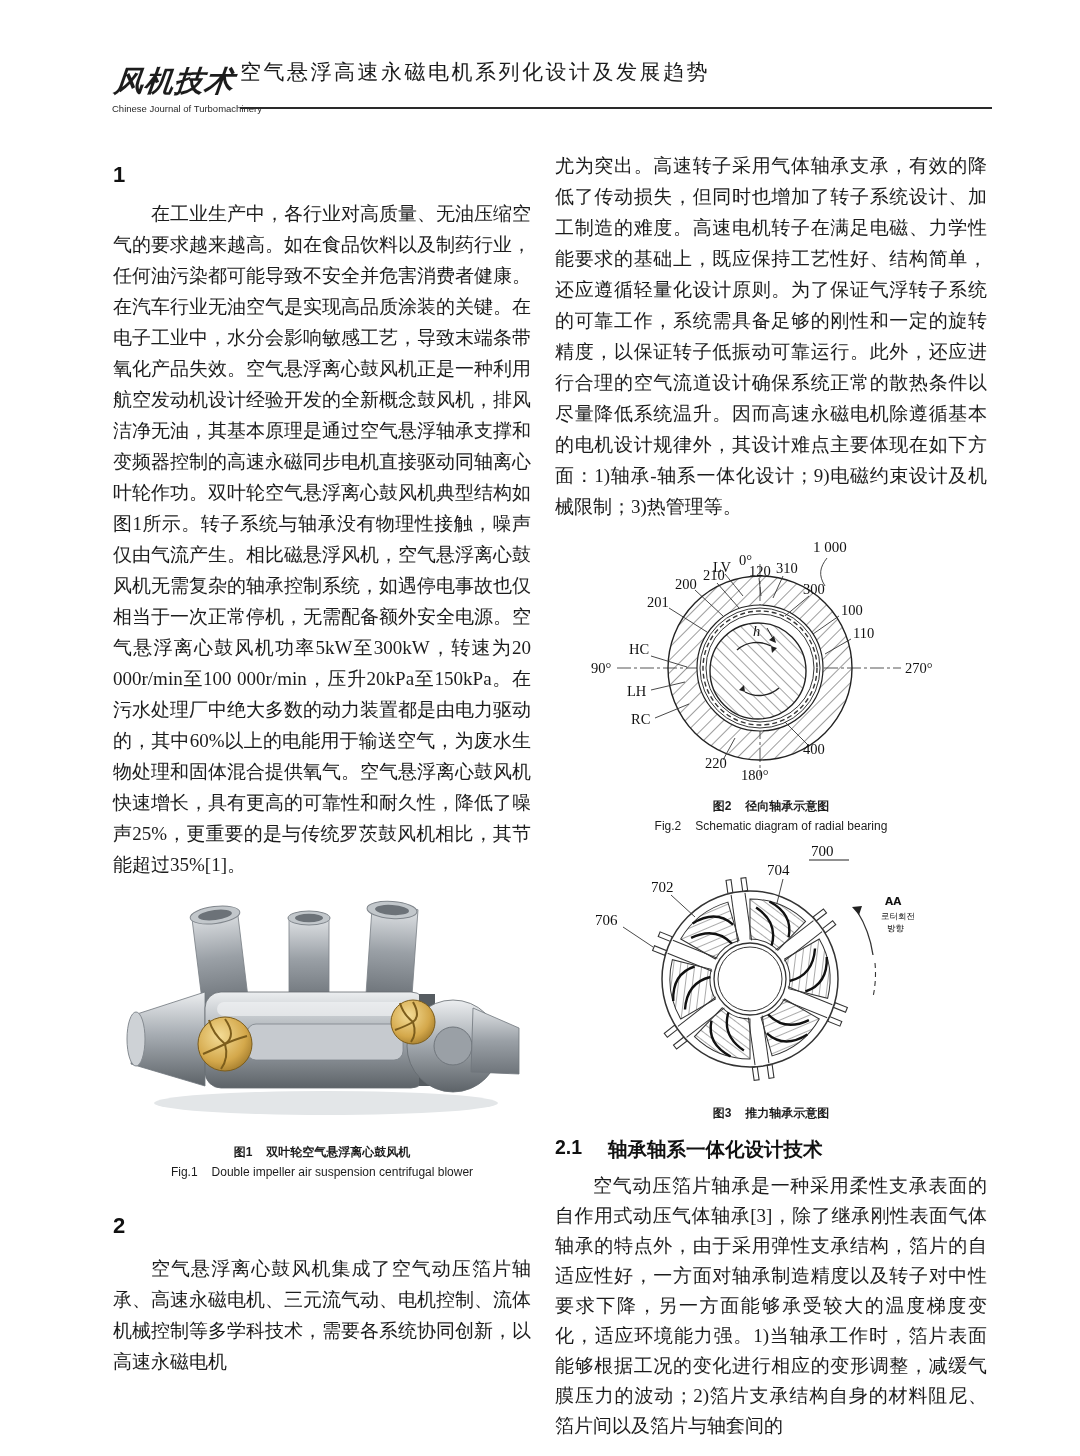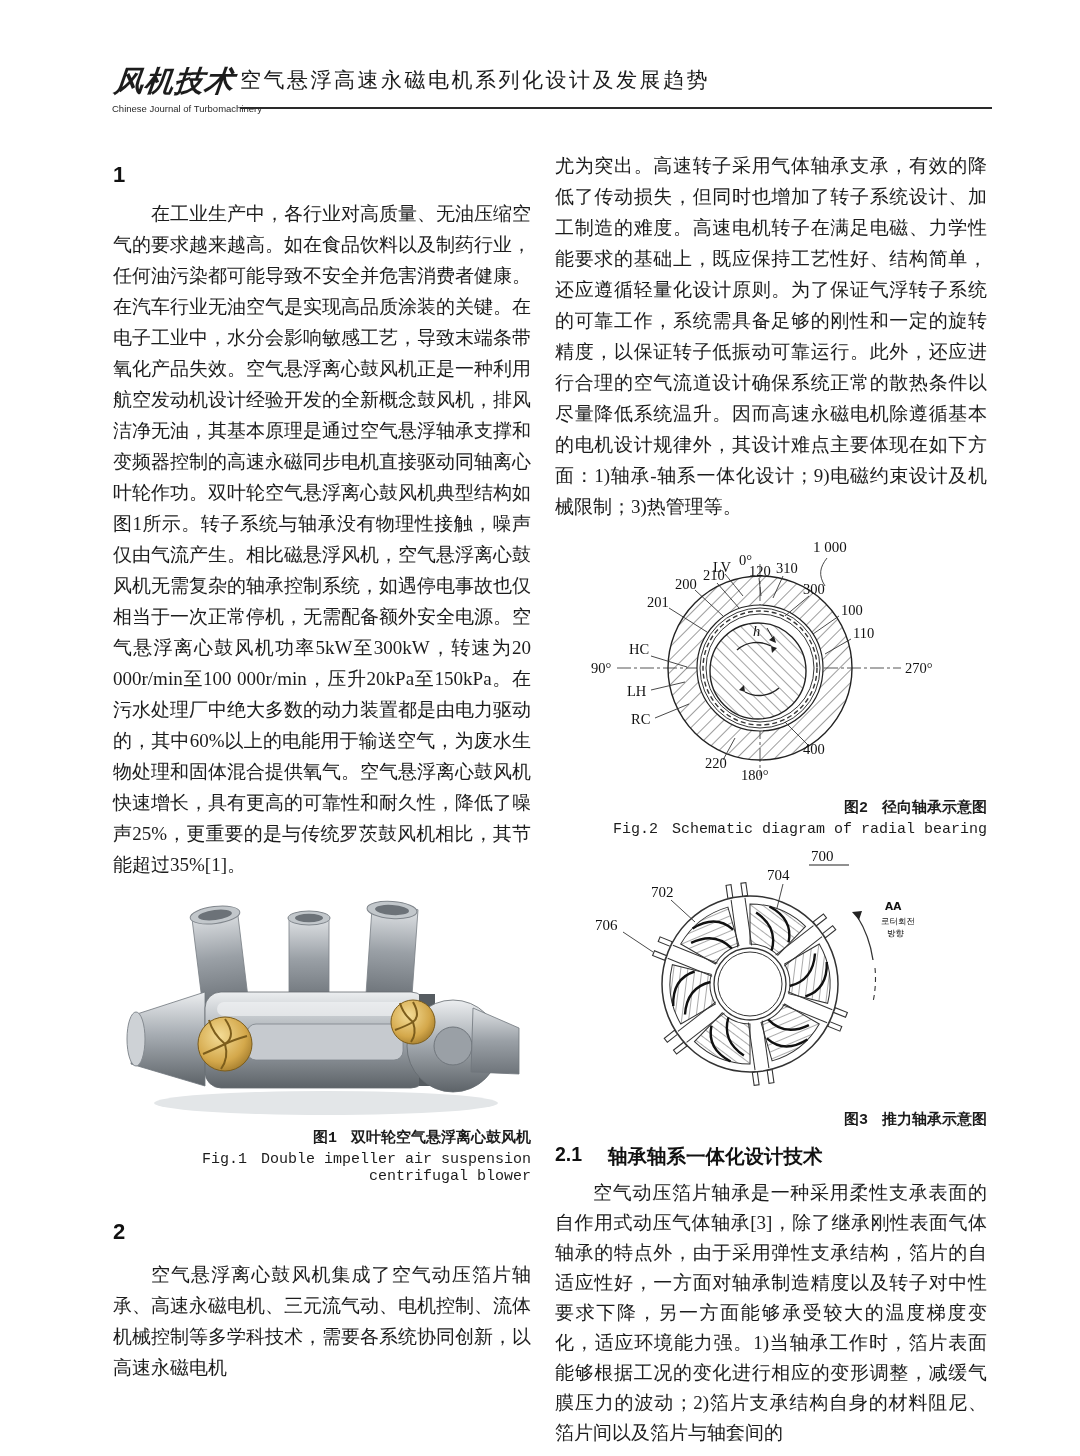--- a/index.html
+++ b/index.html
@@ -3,33 +3,33 @@
 <meta charset="utf-8">
 <style>
   html,body{margin:0;padding:0;background:#ffffff;}
   .page{position:relative;width:1080px;height:1456px;background:#ffffff;overflow:hidden;
         font-family:"Liberation Serif","DejaVu Serif",serif;color:#1c1c1c;}
   
   .logo{position:absolute;left:112px;top:62px;width:125px;text-align:center;}
   .logo-cn{font-family:"DejaVu Serif",serif;font-style:italic;font-weight:bold;font-size:29px;
            letter-spacing:1px;transform:skewX(-6deg);white-space:nowrap;}
   .logo-en{font-family:"Liberation Sans",sans-serif;font-size:9.5px;color:#2a2a2a;margin-top:1px;white-space:nowrap;}
-  .running-title{position:absolute;left:240px;top:66px;font-size:21px;letter-spacing:2.5px;white-space:nowrap;}
+  .running-title{position:absolute;left:240px;top:58px;font-size:21px;letter-spacing:2.5px;white-space:nowrap;}
   .header-rule{position:absolute;left:240px;top:107px;width:752px;height:2px;background:#2a2a2a;}
   
   .col{position:absolute;top:150px;}
   .col-left{left:113px;width:418px;}
   .col-right{left:555px;width:432px;}
   p.body{margin:0;font-size:19px;line-height:31px;text-align:justify;}
   p.indent{text-indent:2em;}
   .sec-h{display:flex;gap:18px;font-family:"Liberation Sans","DejaVu Sans",sans-serif;
          font-weight:bold;font-size:22px;margin:12px 0 10px 0;color:#111;}
   .sec-h.sub{font-size:19.5px;gap:26px;margin:14px 0 8px 0;}
   .figure{display:block;}
-  .caption{text-align:right;font-family:Liberation Mono, monospace;font-size:15px;margin-top:4px;}
+  .caption{text-align:center;font-family:Liberation Sans, sans-serif;font-size:12px;margin-top:4px;}
   .caption .cap-label{margin-right:14px;}
   .caption.cn{font-weight:bold;}
   
   svg text{font-family:"Liberation Serif","DejaVu Serif",serif;fill:#111;}
   svg .lbl{font-size:14.5px;}
   svg .lbl-i{font-size:14.5px;font-style:italic;}
   svg .tiny{font-size:8.5px;font-family:"DejaVu Sans",sans-serif;}
   svg .aa{font-size:10.5px;font-weight:bold;font-family:"DejaVu Sans",sans-serif;}
   svg .ref{font-size:15px;}
 </style>
@@ -105,21 +105,21 @@
           <path d="M126,140 Q112,144 104,148" fill="none" stroke="#7c5d1c" stroke-width="2"></path>
         </g>
         <g>
           <circle cx="292" cy="126" r="22" fill="url(#gold)" stroke="#7c5d1c" stroke-width="1"></circle>
           <path d="M292,106 Q300,120 292,126 Q282,118 279,107" fill="none" stroke="#7c5d1c" stroke-width="2"></path>
           <path d="M274,134 Q285,130 292,126 Q296,138 290,146" fill="none" stroke="#7c5d1c" stroke-width="2"></path>
         </g>
       </g>
     </svg>
 
-    <div class="caption cn" style="margin-top:8px;">
+    <div class="caption cn" style="margin-top:24px;">
       <span class="cap-label">图1</span><span>双叶轮空气悬浮离心鼓风机</span>
     </div>
     <div class="caption en">
       <span class="cap-label">Fig.1</span><span>Double impeller air suspension centrifugal blower</span>
     </div>
 
     <div class="sec-h" style="margin-top:34px;">
       <span>2</span>
     </div>
 

